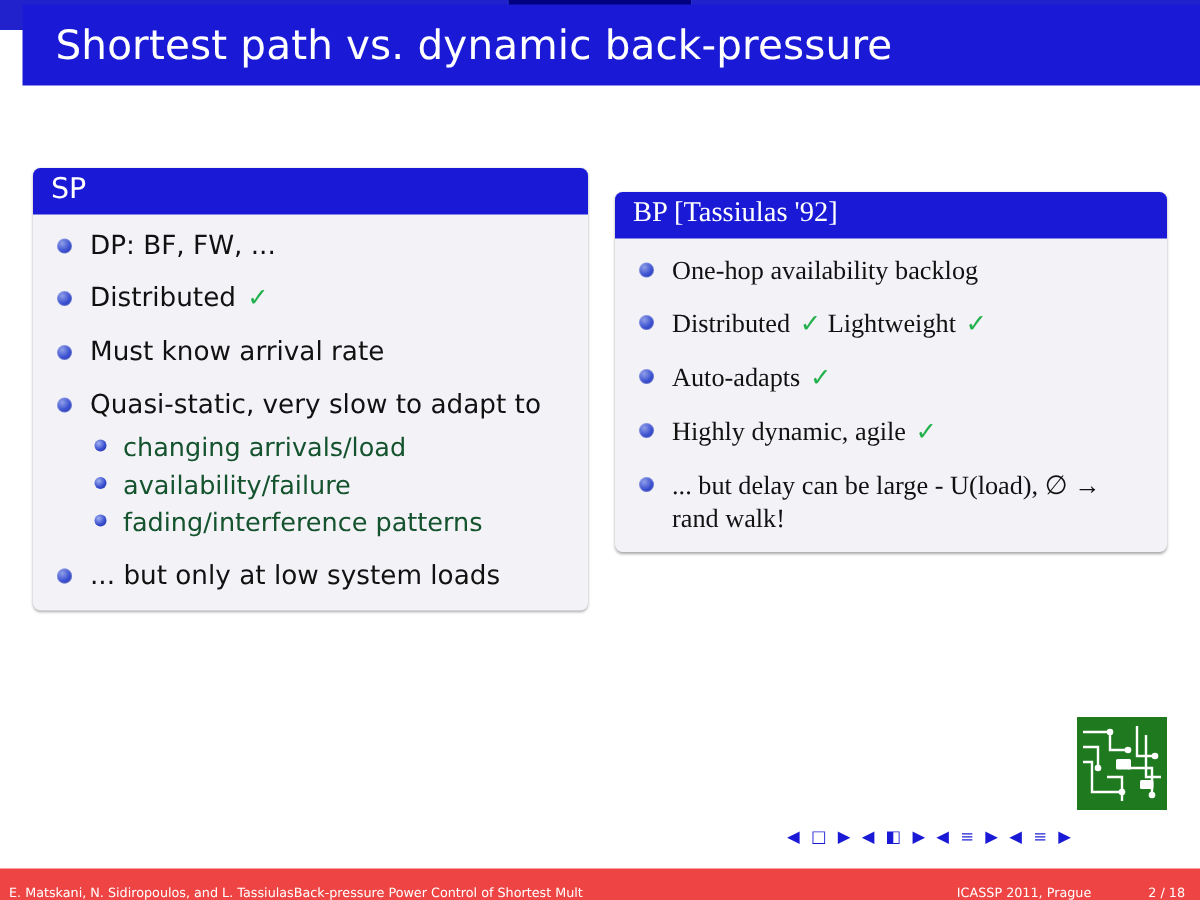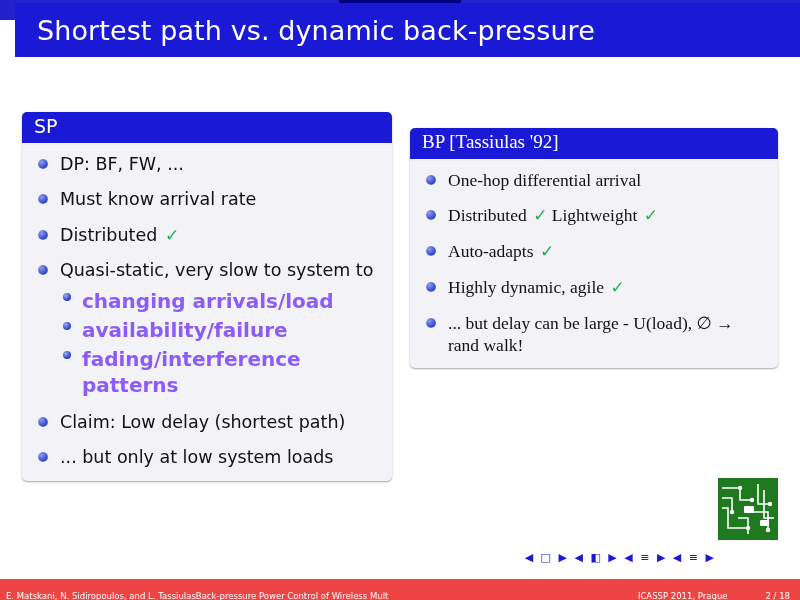--- a/index.html
+++ b/index.html
@@ -118,24 +118,23 @@
 
   ul.lvl2 {
     list-style: none;
     margin: 6px 0 0 0;
     padding: 0;
   }
   ul.lvl2 > li {
     position: relative;
     padding-left: 22px;
     margin-bottom: 3px;
-    font-size: 20px;
+    font-size: 17px;
     line-height: 1.3;
-    color: #8b5cf6;
-    font-weight: bold;
+    color: #14532d;
   }
   ul.lvl2 > li > .bullet2 {
     position: absolute;
     left: 3px;
     top: 5px;
     width: 8px;
     height: 8px;
     border-radius: 50%;
     background: radial-gradient(circle at 35% 32%, #9fb0f0 0%, #3a4fd0 55%, #1b2a9e 100%);
   }
@@ -217,64 +216,63 @@
   <div class="block" id="block-sp">
     <div class="block-title">SP</div>
     <div class="block-body">
       <ul class="lvl1">
         <li>
           <span class="bullet"></span>
           <span>DP: BF, FW, ...</span>
         </li>
         <li>
           <span class="bullet"></span>
+          <span>Distributed</span>
+          <span class="check">✓</span>
+        </li>
+        <li>
+          <span class="bullet"></span>
           <span>Must know arrival rate</span>
         </li>
         <li>
           <span class="bullet"></span>
-          <span>Distributed</span>
-          <span class="check">✓</span>
-        </li>
-        <li>
-          <span class="bullet"></span>
-          <span>Quasi-static, very slow to system to</span>
+          <span>Quasi-static, very slow to adapt to</span>
           <ul class="lvl2">
             <li>
               <span class="bullet2"></span>
               <span>changing arrivals/load</span>
             </li>
             <li>
               <span class="bullet2"></span>
               <span>availability/failure</span>
             </li>
             <li>
               <span class="bullet2"></span>
               <span>fading/interference patterns</span>
             </li>
           </ul>
         </li>
         <li>
           <span class="bullet"></span>
-          <span>Claim: Low delay (shortest path)</span>
         </li>
         <li>
           <span class="bullet"></span>
           <span>... but only at low system loads</span>
         </li>
       </ul>
     </div>
   </div>
 
   <div class="block" id="block-bp">
     <div class="block-title">BP [Tassiulas '92]</div>
     <div class="block-body">
       <ul class="lvl1">
         <li>
           <span class="bullet"></span>
-          <span>One-hop differential arrival</span>
+          <span>One-hop availability backlog</span>
         </li>
         <li>
           <span class="bullet"></span>
           <span>Distributed</span>
           <span class="check">✓</span>
           <span>Lightweight</span>
           <span class="check">✓</span>
         </li>
         <li>
           <span class="bullet"></span>
@@ -320,17 +318,17 @@
   </div>
 
   <div class="navglyphs">
     <span>◀ □ ▶  ◀ ◧ ▶  ◀ ≡ ▶  ◀ ≡ ▶</span>
   </div>
 
 </div>
 
 <div class="footer">
   <span class="footer-author">E. Matskani, N. Sidiropoulos, and L. Tassiulas</span>
-  <span class="footer-title">Back-pressure Power Control of Wireless Mult</span>
+  <span class="footer-title">Back-pressure Power Control of Shortest Mult</span>
   <span class="footer-spacer"></span>
   <span class="footer-conf">ICASSP 2011, Prague</span>
   <span class="footer-page">2 / 18</span>
 </div>
 
 </body></html>

